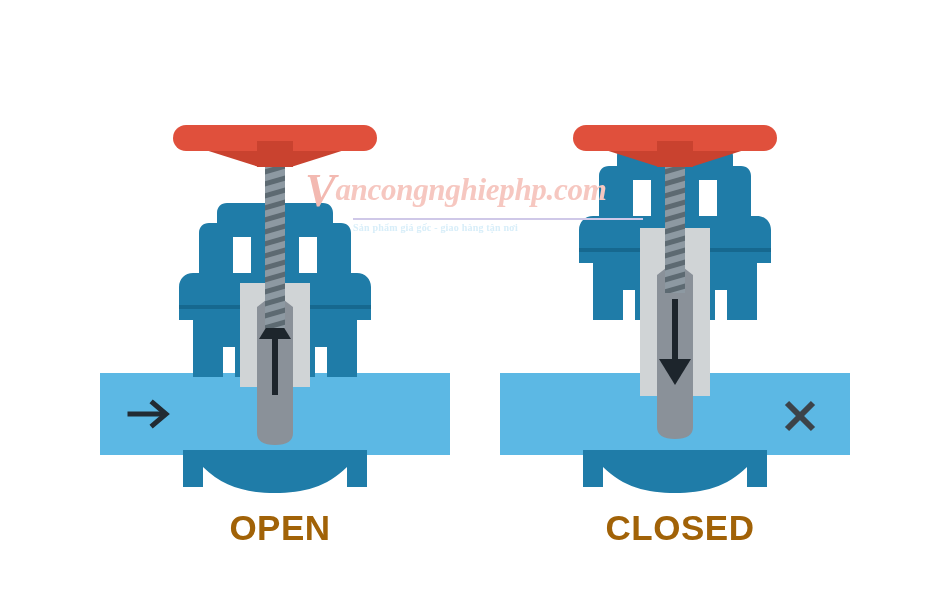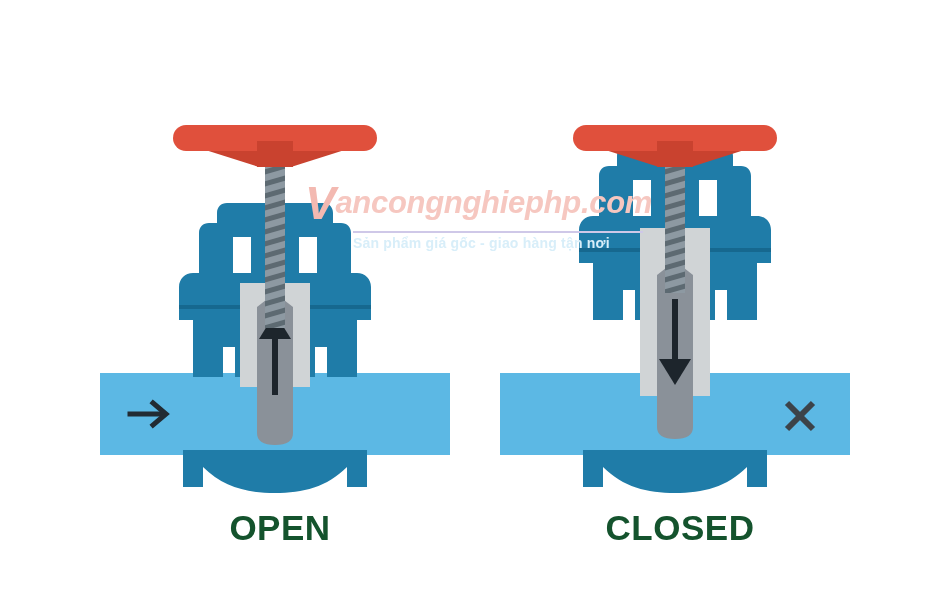--- a/index.html
+++ b/index.html
@@ -31,36 +31,37 @@
     font-weight: bold;
     color: #2b2b2b;
     letter-spacing: -0.5px;
     line-height: 1.2;
   }
   .caption {
     position: absolute;
     top: 508px;
     font-size: 35px;
     font-weight: bold;
-    color: #14532d;
+    color: #a16207;
     letter-spacing: 0.5px;
     text-align: center;
     width: 300px;
   }
   #caption-open { left: 130px; }
   #caption-closed { left: 530px; }
 
   
   .watermark {
     position: absolute;
     left: 305px;
-    top: 176px;
+    top: 164px;
     width: 400px;
     pointer-events: none;
     z-index: 5;
+    font-family: Liberation Serif, serif;
   }
   .wm-main {
     font-size: 31px;
     font-style: italic;
     font-weight: bold;
     color: #f6c7c0;
     letter-spacing: -0.3px;
     white-space: nowrap;
   }
   .wm-main .wm-v {
@@ -68,21 +69,21 @@
     color: #f3b9b1;
     vertical-align: -6px;
   }
   .wm-rule {
     width: 290px;
     height: 2px;
     background: #cfc8e8;
     margin: 1px 0 2px 48px;
   }
   .wm-sub {
-    font-size: 14px;
+    font-size: 10px;
     color: #d8eef9;
     font-weight: bold;
     letter-spacing: 0.2px;
     white-space: nowrap;
     margin-left: 48px;
   }
   svg { display: block; }
 </style>
 </head>
 <body>

